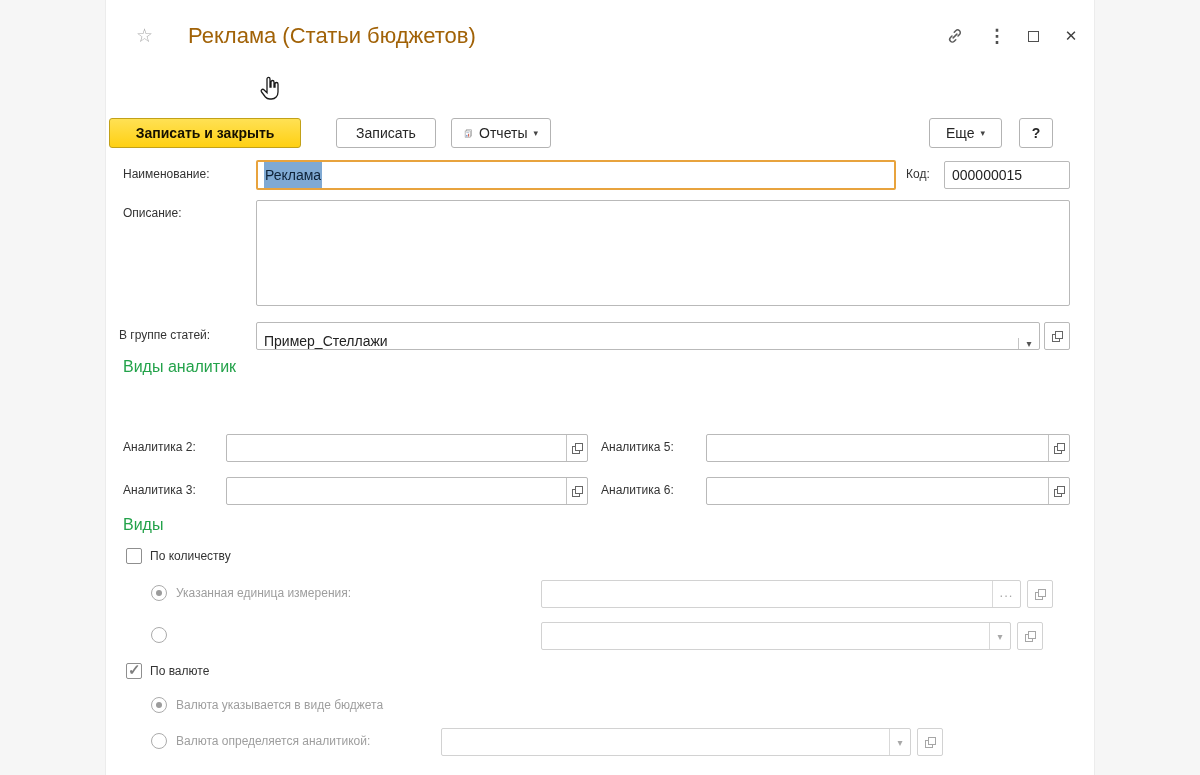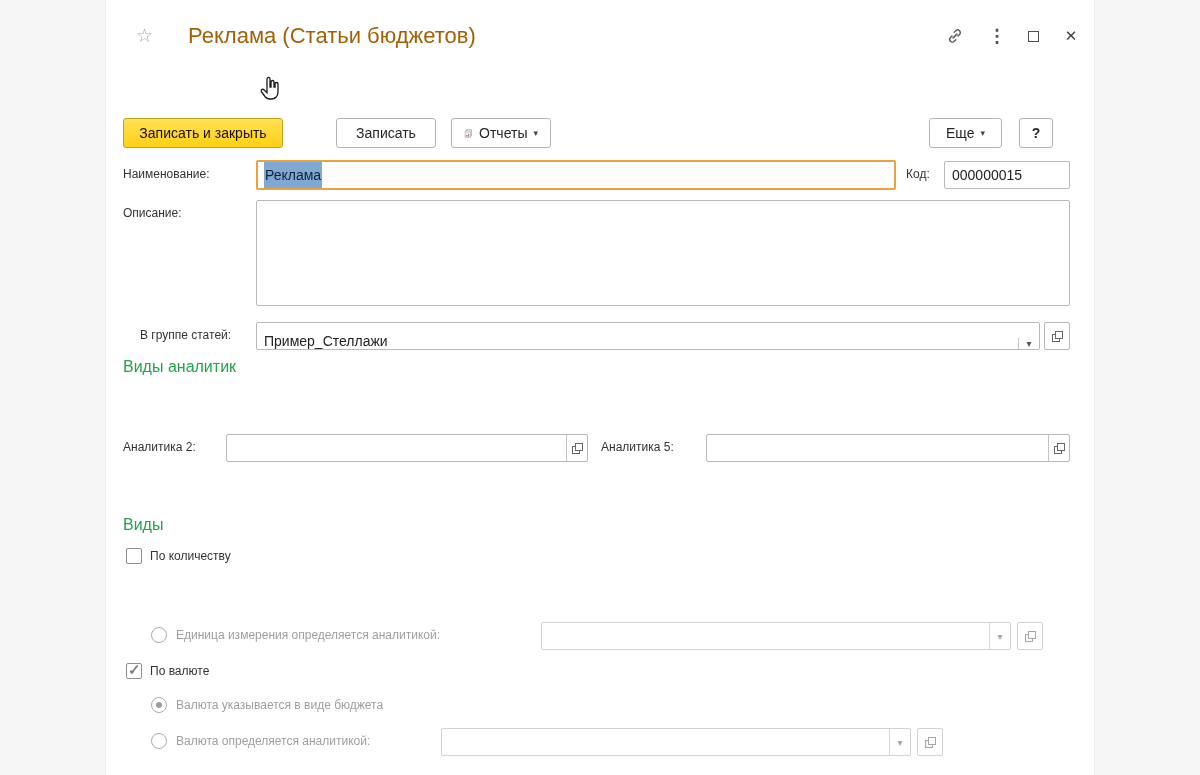--- a/index.html
+++ b/index.html
@@ -32,21 +32,21 @@
   .nav-link { position:absolute; top:8px; font-size:14px; color:#1a5dc8; text-decoration:underline; cursor:pointer; white-space:nowrap; }
   .nav-link.l1 { left:128px; }
   .nav-link.l2 { left:462px; }
   .cursor { position:absolute; left:152px; top:76px; width:24px; height:26px; pointer-events:none; z-index:5; }
 
   
   .toolbar { top:118px; height:30px; }
   .btn { position:absolute; top:0; height:30px; display:flex; align-items:center; justify-content:center; gap:6px;
          background:#fff; border:1px solid #b3b3b3; border-radius:3px; font-size:14px; color:#262626; cursor:pointer; padding:0 12px; }
   .btn .caret { font-size:9px; color:#444; }
-  .btn-primary { left:17px; width:160px; background:linear-gradient(#ffe154,#ffd013); border-color:#c2a118; font-weight:normal; color:#151000; }
+  .btn-primary { left:3px; width:192px; background:linear-gradient(#ffe154,#ffd013); border-color:#c2a118; font-weight:bold; color:#151000; }
   .btn-save   { left:230px; width:100px; }
   .btn-reports{ left:345px; width:100px; }
   .btn-more   { left:823px; width:73px; }
   .btn-help   { left:913px; width:34px; font-weight:bold; }
 
   
   .fieldbox { position:absolute; height:28px; background:#fff; border:1px solid #b9b9b9; border-radius:2px;
               display:flex; align-items:stretch; cursor:text; }
   .fieldbox .txt { flex:1; display:flex; align-items:center; padding:0 7px; font-size:14px; color:#222; overflow:hidden; white-space:nowrap; }
   .seg { width:21px; border-left:1px solid #c4c4c4; display:flex; align-items:center; justify-content:center;
@@ -139,21 +139,21 @@
       <span class="txt">000000015</span>
     </div>
   </div>
 
   <span class="lbl" style="left:17px;top:206px;">Описание:</span>
   <div class="descbox">
     <span></span>
   </div>
 
   <div class="row" style="top:322px;height:28px;">
-    <span class="lbl" style="left:34px;top:6px;">В группе статей:</span>
+    <span class="lbl" style="left:13px;top:6px;">В группе статей:</span>
     <div class="fieldbox" style="left:150px;width:784px;align-items:flex-end;">
       <span class="txt">Пример_Стеллажи</span>
       <span class="seg">▾</span>
     </div>
     <div class="minibtn" style="left:938px;">
         <span class="choose"></span>
       </div>
   </div>
 
   <div class="section-h" style="top:358px;">Виды аналитик</div>
@@ -169,32 +169,58 @@
     </div>
     <span class="lbl" style="left:495px;top:6px;">Аналитика 5:</span>
     <div class="fieldbox" style="left:600px;width:364px;">
       <span class="txt"></span>
       <span class="seg">
           <span class="choose"></span>
         </span>
     </div>
   </div>
 
+  <div class="row" style="top:477px;height:28px;">
+    <span class="lbl" style="left:17px;top:6px;">Аналитика 3:</span>
+    <div class="fieldbox" style="left:120px;width:362px;">
+      <span class="txt"></span>
+      <span class="seg">
+          <span class="choose"></span>
+        </span>
+    </div>
+    <span class="lbl" style="left:495px;top:6px;">Аналитика 6:</span>
+    <div class="fieldbox" style="left:600px;width:364px;">
+      <span class="txt"></span>
+      <span class="seg">
+          <span class="choose"></span>
+        </span>
+    </div>
+  </div>
 
   <div class="section-h" style="top:516px;">Виды</div>
 
   <div class="row" style="top:547px;height:20px;">
     <span class="cb" style="left:20px;top:1px;"></span>
     <span class="lbl" style="left:44px;top:2px;">По количеству</span>
   </div>
 
+  <div class="row" style="top:580px;height:28px;">
+    <span class="rb selected" style="left:45px;top:5px;"></span>
+    <span class="lbl dis" style="left:70px;top:6px;">Указанная единица измерения:</span>
+    <div class="fieldbox dis-box" style="left:435px;width:480px;">
+      <span class="txt"></span>
+      <span class="seg ellip">...</span>
+    </div>
+    <div class="minibtn dis-btn" style="left:921px;">
+        <span class="choose"></span>
+      </div>
+  </div>
 
   <div class="row" style="top:622px;height:28px;">
     <span class="rb" style="left:45px;top:5px;"></span>
-    <span class="lbl dis" style="left:70px;top:6px;">Единица измерения определяется аналитикой:</span>
     <div class="fieldbox dis-box" style="left:435px;width:470px;">
       <span class="txt"></span>
       <span class="seg">▾</span>
     </div>
     <div class="minibtn dis-btn" style="left:911px;">
         <span class="choose"></span>
       </div>
   </div>
 
   <div class="row" style="top:662px;height:20px;">

